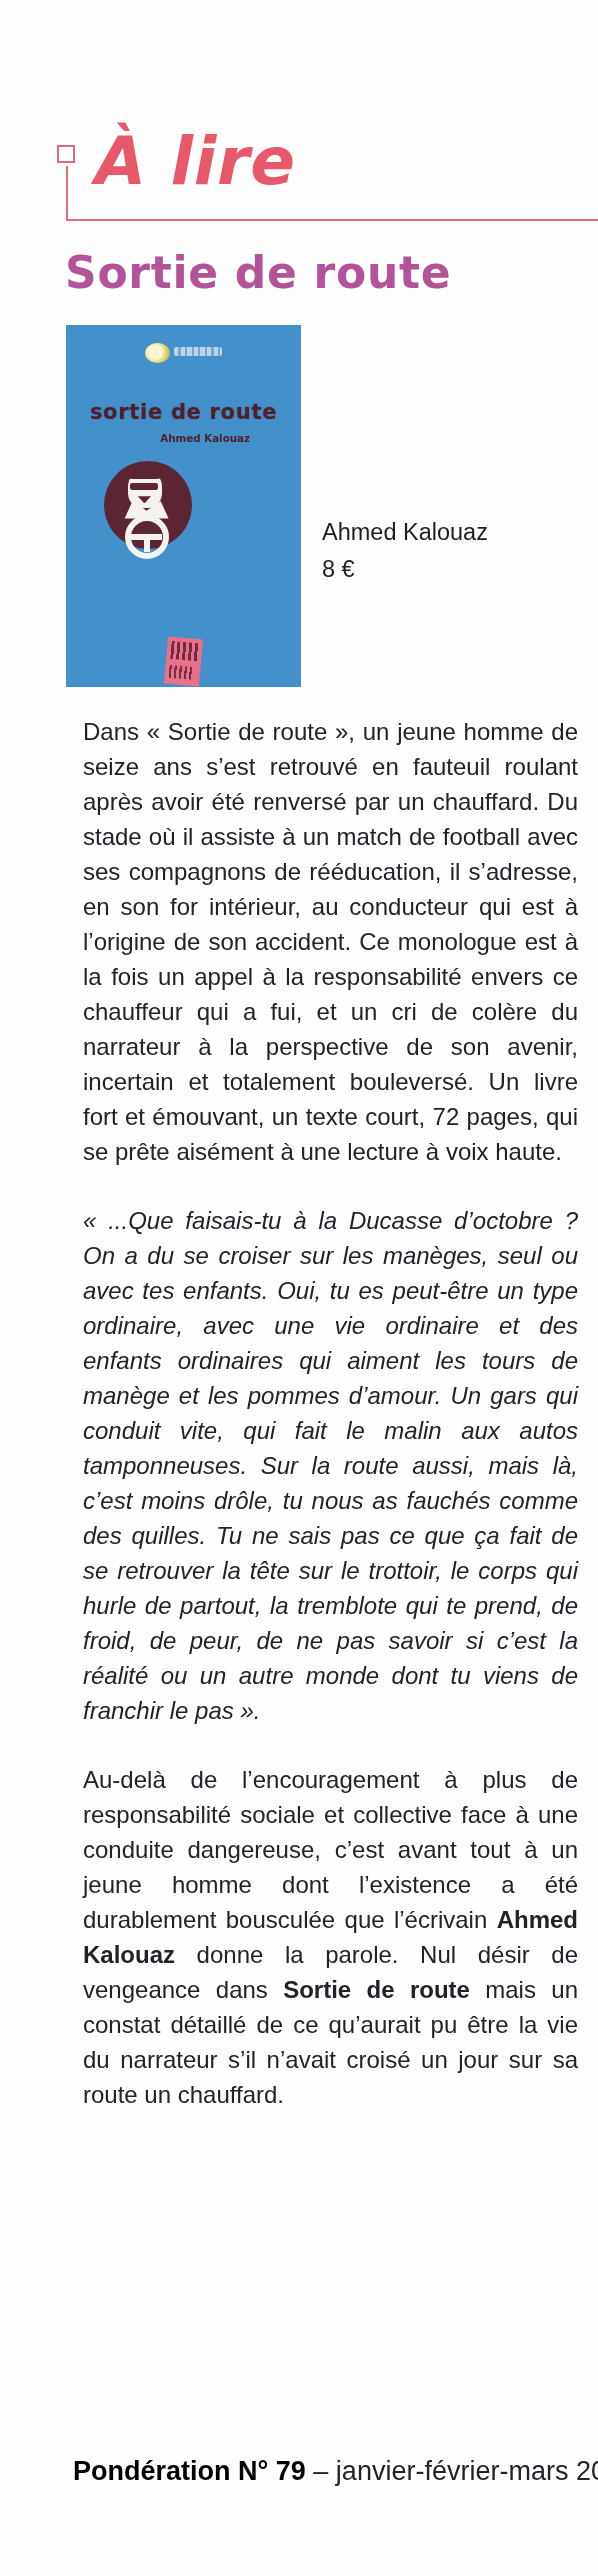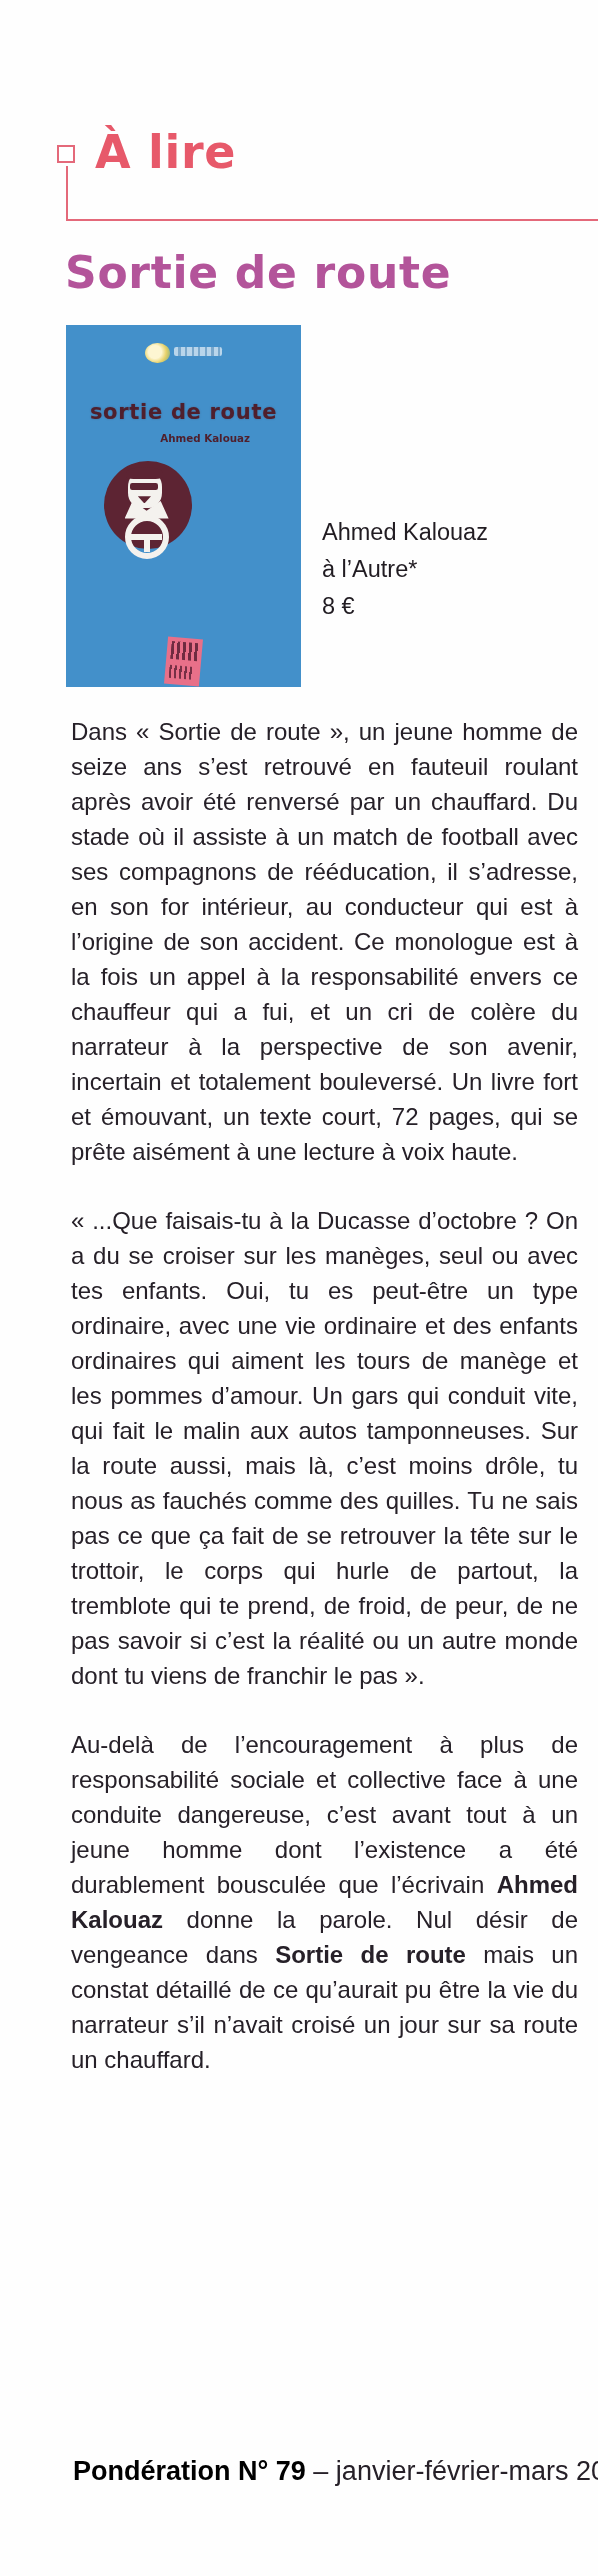--- a/index.html
+++ b/index.html
@@ -20,24 +20,25 @@
   }
   .header-rule{
     position:absolute;left:66px;top:166px;
     width:530px;height:53px;
     border-left:2.2px solid #e4697a;
     border-bottom:2.2px solid #e4697a;
   }
   .section-title{
     position:absolute;left:95px;top:129px;
     font-family:"DejaVu Sans",sans-serif;
-    font-size:46px;line-height:1;
+    font-size:66px;line-height:1;
     font-weight:bold;
     color:#e7596a;
     letter-spacing:0.7px;
+    font-style:italic;
   }
   
   .article-title{
     position:absolute;left:65px;top:251px;
     font-family:"DejaVu Sans",sans-serif;
     font-size:44px;line-height:1;
     font-weight:bold;
     color:#b3549a;
     letter-spacing:0.7px;
   }
@@ -135,22 +136,22 @@
     color:#211c22;
   }
   
   .body-text{
     position:absolute;left:71px;top:714px;
     width:507px;
     font-size:24px;line-height:35px;
     text-align:justify;
     color:#262028;
   }
-  .body-text p{margin:0 0 34px 0;}
-  .body-text p.italic{}
+  .body-text p{margin:0 0 34px 12px;}
+  .body-text p.italic{font-style:italic;}
   
   .page-footer{
     position:absolute;left:73px;top:2455px;
     font-size:27px;line-height:1.2;
     white-space:nowrap;
   }
   .footer-journal{color:#000000;font-weight:bold;}
   .footer-date{color:#262028;}
 </style>
 </head>
@@ -176,21 +177,20 @@
       <div class="fig-mouth"></div>
     </div>
     <div class="fig-torso"></div>
     <div class="fig-wheel"></div>
   </div>
   <div class="cover-stamp"></div>
 </div>
 
 <div class="book-info">
   <div>Ahmed Kalouaz</div>
-  <div>à l’Autre*</div>
   <div>8 €</div>
 </div>
 
 <div class="body-text">
   <p>Dans « Sortie de route », un jeune homme de seize ans s’est retrouvé en fauteuil roulant après avoir été renversé par un chauffard. Du stade où il assiste à un match de football avec ses compagnons de rééducation, il s’adresse, en son for intérieur, au conducteur qui est à l’origine de son accident. Ce monologue est à la fois un appel à la responsabilité envers ce chauffeur qui a fui, et un cri de colère du narrateur à la perspective de son avenir, incertain et totalement bouleversé. Un livre fort et émouvant, un texte court, 72 pages, qui se prête aisément à une lecture à voix haute.</p>
   <p class="italic">« ...Que faisais-tu à la Ducasse d’octobre ? On a du se croiser sur les manèges, seul ou avec tes enfants. Oui, tu es peut-être un type ordinaire, avec une vie ordinaire et des enfants ordinaires qui aiment les tours de manège et les pommes d’amour. Un gars qui conduit vite, qui fait le malin aux autos tamponneuses. Sur la route aussi, mais là, c’est moins drôle, tu nous as fauchés comme des quilles. Tu ne sais pas ce que ça fait de se retrouver la tête sur le trottoir, le corps qui hurle de partout, la tremblote qui te prend, de froid, de peur, de ne pas savoir si c’est la réalité ou un autre monde dont tu viens de franchir le pas ».</p>
   <p><span>Au-delà de l’encouragement à plus de responsabilité sociale et collective face à une conduite dangereuse, c’est avant tout à un jeune homme dont l’existence a été durablement bousculée que l’écrivain </span><b>Ahmed Kalouaz</b><span> donne la parole. Nul désir de vengeance dans </span><b>Sortie de route</b><span> mais un constat détaillé de ce qu’aurait pu être la vie du narrateur s’il n’avait croisé un jour sur sa route un chauffard.</span></p>
 </div>
 
 <div class="page-footer">

